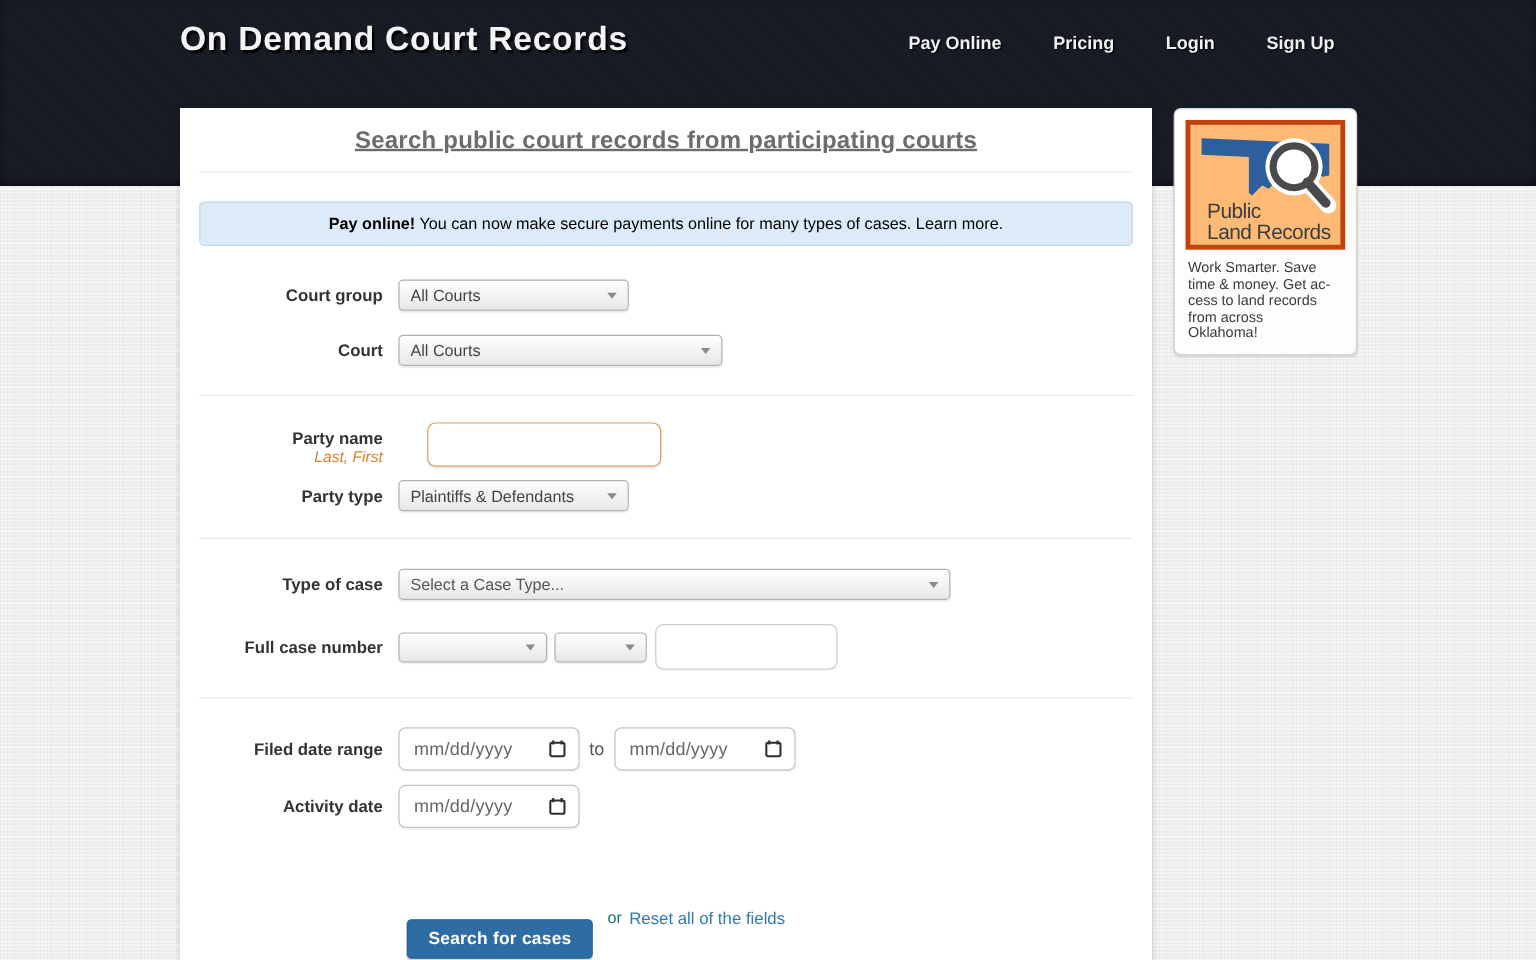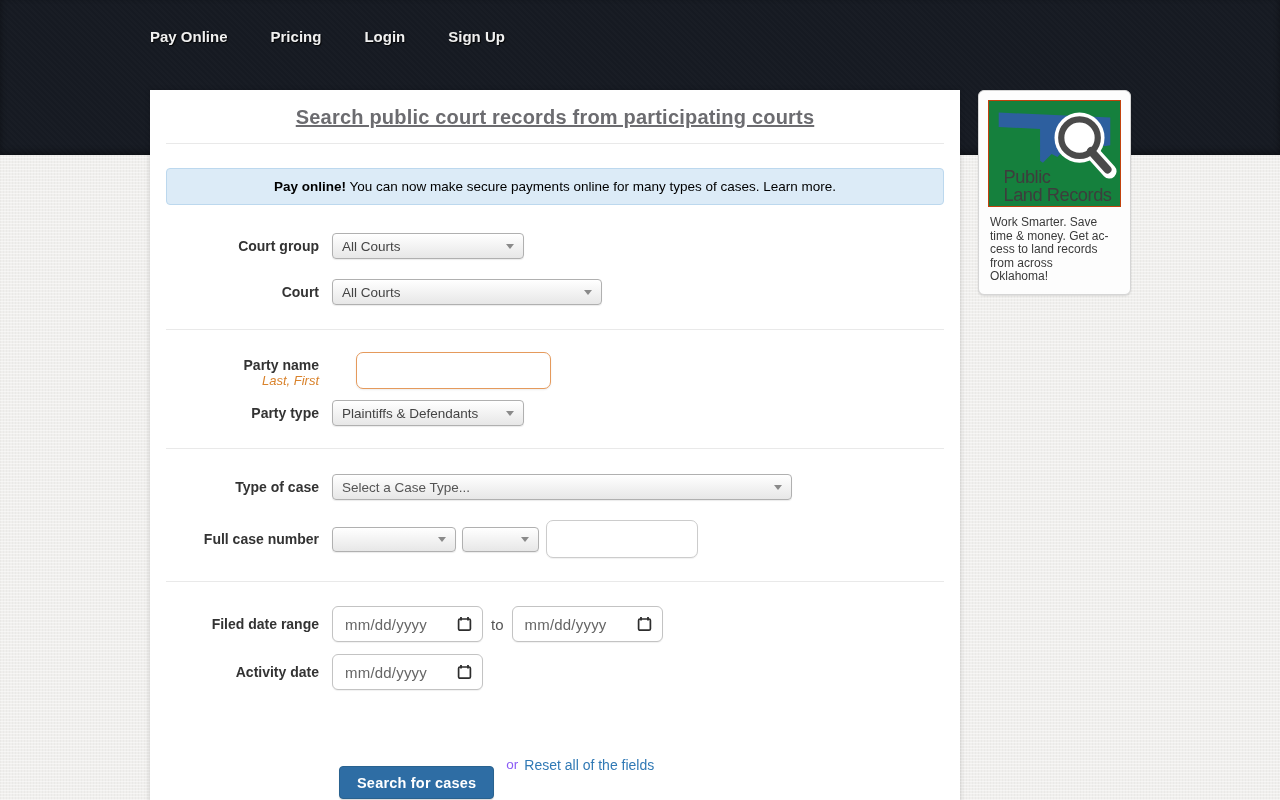--- a/index.html
+++ b/index.html
@@ -166,21 +166,21 @@
     border-radius: 4px;
     color: #fff;
     font-family: "Liberation Sans", sans-serif;
     font-size: 14.5px;
     font-weight: bold;
     letter-spacing: .2px;
     cursor: pointer;
     box-shadow: 0 1px 1px rgba(0,0,0,.15);
     margin-top: 36px;
   }
-  .or-txt { font-size: 13.5px; color: #8b5cf6; margin: 0 6px 0 12px; }
+  .or-txt { font-size: 13.5px; color: #0f766e; margin: 0 6px 0 12px; }
   .reset-link { font-size: 14px; color: #3079b5; text-decoration: none; cursor: pointer; }
 
   
   .mt-notice-first { margin-top: 28px; }
   .mt-9  { margin-top: 20px; }
   .mt-11 { margin-top: 11px; }
   .mt-12 { margin-top: 12px; align-items: center; }
   .mt-22 { margin-top: 22px; gap: 24px; }
   .mt-23 { margin-top: 23px; }
   .mt-24 { margin-top: 24px; }
@@ -195,39 +195,40 @@
   .sidebar { width: 153px; margin-left: 18px; }
   .plr-card {
     background: #fdfdfd;
     border: 1px solid #d5d5d5;
     border-radius: 6px;
     box-shadow: 0 1px 2px rgba(0,0,0,.12);
     padding: 9px 9px 10px;
     cursor: pointer;
   }
   .plr-logo-box {
-    border: 1px solid #c2410c;
-    background: #15803d;
+    border: 4px solid #c2410c;
+    background: #fdba74;
     padding: 2px;
   }
   .plr-logo-box svg { display: block; width: 100%; height: auto; }
   .plr-desc {
     margin-top: 9px;
     padding: 0 2px;
     font-size: 12px;
     line-height: 13.5px;
     color: #3a3a3a;
     white-space: pre-line;
   }
 </style>
 </head>
 <body>
 
 <header class="topbar">
   <div class="topbar-inner">
+    <div class="site-logo">On Demand Court Records</div>
     <nav class="topnav">
       <a>Pay Online</a>
       <a>Pricing</a>
       <a>Login</a>
       <a>Sign Up</a>
     </nav>
   </div>
 </header>
 
 <div class="content-wrap">

